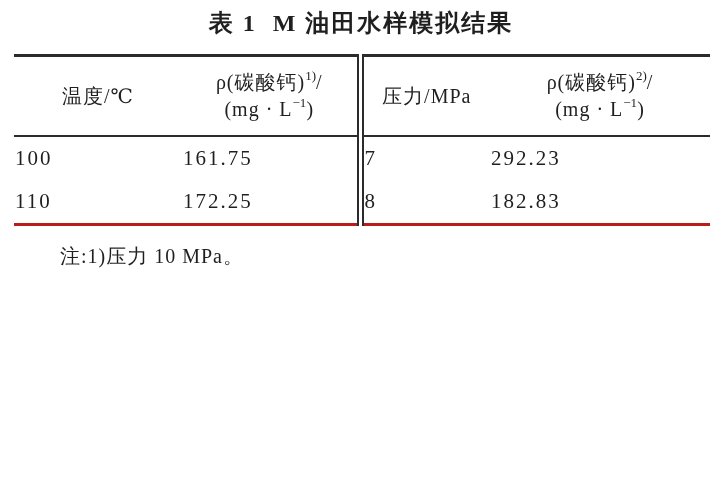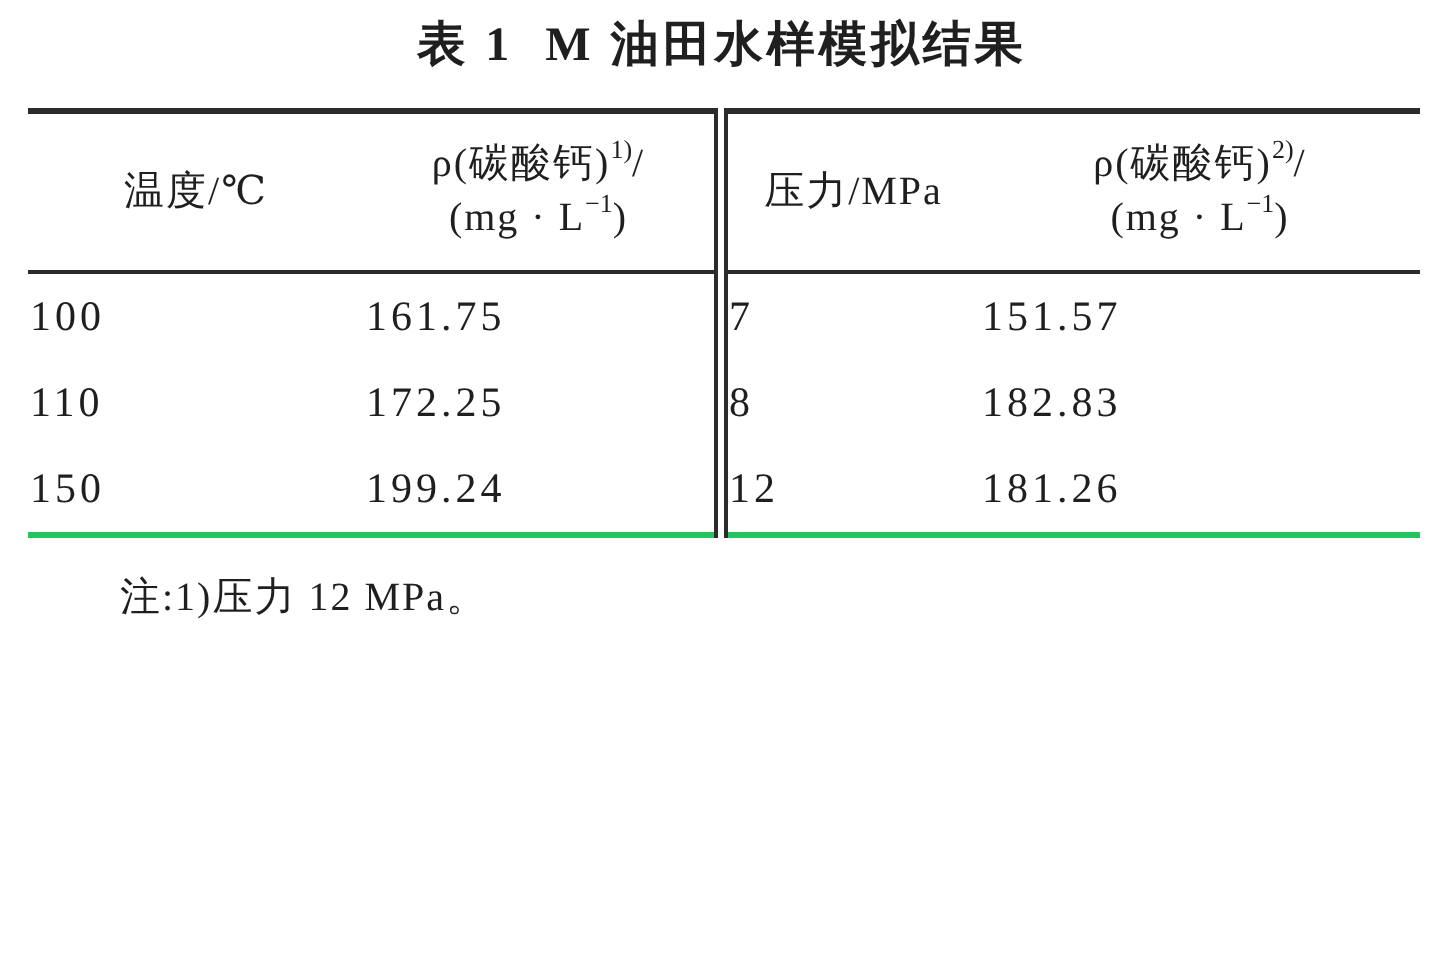--- a/index.html
+++ b/index.html
@@ -28,21 +28,21 @@
   }
   .title .idx {
     margin-right: 16px;
   }
   table.sim {
     border-collapse: collapse;
     table-layout: fixed;
     width: 696px;
     margin: 16px 0 0 14px;
     border-top: 3px solid #2b2b2b;
-    border-bottom: 3px solid #22c55e;
+    border-bottom: 3px solid #b91c1c;
   }
   col.c1 { width: 168px; }
   col.c2 { width: 178px; }
   col.c3 { width: 130px; }
   col.c4 { width: 220px; }
   thead th {
     font-weight: normal;
     font-size: 20px;
     line-height: 27px;
     height: 76px;
@@ -107,34 +107,28 @@
           <span class="hline"><span>ρ(碳酸钙)</span><sup>2)</sup><span>/</span></span>
           <span class="hline"><span>(mg · L</span><sup>−1</sup><span>)</span></span>
         </th>
       </tr>
     </thead>
     <tbody>
       <tr>
         <td>100</td>
         <td>161.75</td>
         <td class="vsep">7</td>
-        <td>151.57</td>
+        <td>292.23</td>
       </tr>
       <tr>
         <td>110</td>
         <td>172.25</td>
         <td class="vsep">8</td>
         <td>182.83</td>
       </tr>
-      <tr>
-        <td>150</td>
-        <td>199.24</td>
-        <td class="vsep">12</td>
-        <td>181.26</td>
-      </tr>
     </tbody>
   </table>
 
   <div class="notes">
-    <div class="note-1">注:1)压力 12 MPa。</div>
+    <div class="note-1">注:1)压力 10 MPa。</div>
   </div>
 
 </div>
 
 </body></html>

